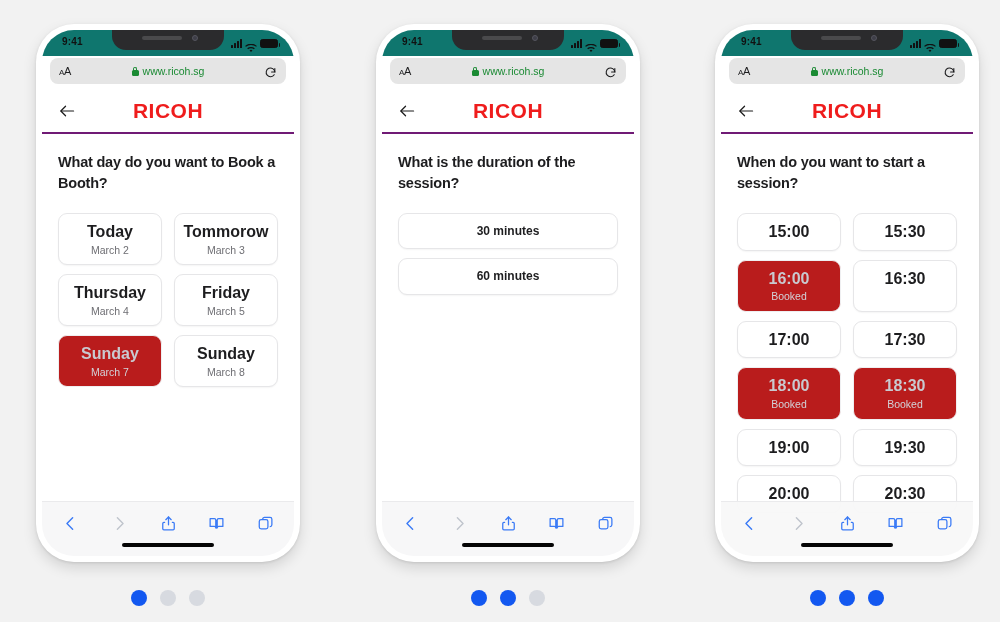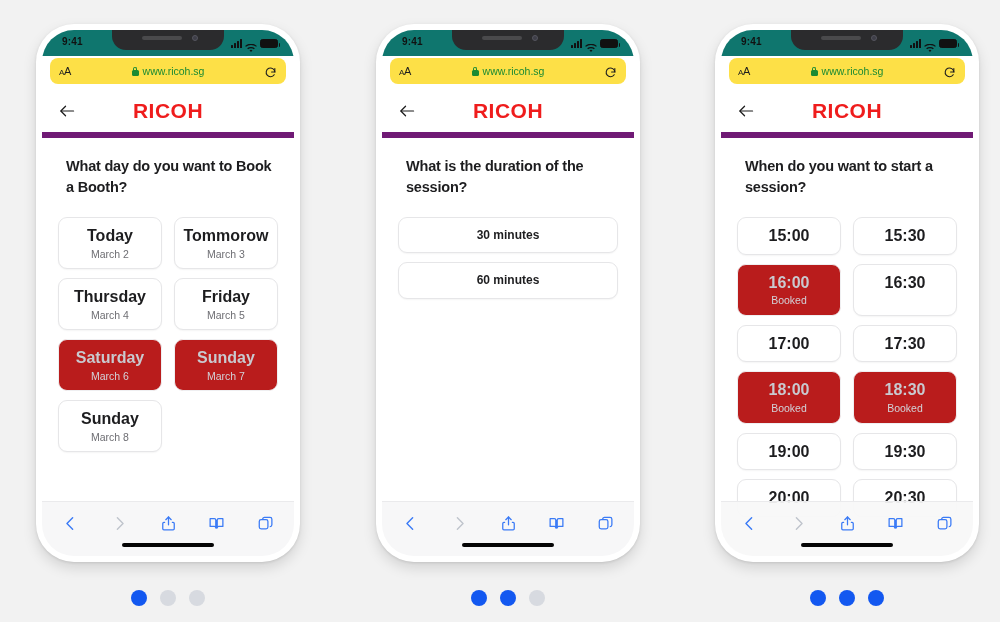--- a/index.html
+++ b/index.html
@@ -153,21 +153,21 @@
     background: #111;
   }
 
   
   .urlbar-wrap {
     padding: 2px 8px 6px 8px;
     background: #ffffff;
   }
   .urlbar {
     height: 26px;
-    background: #fde047;
+    background: #e5e5e5;
     border-radius: 8px;
     display: flex;
     align-items: center;
     padding: 0 9px;
     position: relative;
   }
   .aa {
     font-size: 11px;
     color: #1c1c1e;
     letter-spacing: -0.3px;
@@ -219,21 +219,21 @@
     color: #1c1c1e;
   }
 
   
   .app-header {
     height: 42px;
     background: #fff;
     display: flex;
     align-items: center;
     position: relative;
-    border-bottom: 6px solid #701a75;
+    border-bottom: 2px solid #701a75;
   }
   .back-arrow {
     position: absolute;
     left: 16px;
     top: 50%;
     transform: translateY(-50%);
     width: 18px;
     height: 16px;
     color: #1a1a1a;
   }
@@ -252,21 +252,21 @@
     position: relative;
     height: 100%;
     box-sizing: border-box;
   }
   .question {
     font-size: 14.5px;
     font-weight: bold;
     color: #1d1d1f;
     line-height: 1.42;
     letter-spacing: -0.2px;
-    margin: 0 0 20px 8px;
+    margin: 0 0 20px 0;
   }
 
   .grid {
     display: grid;
     grid-template-columns: 1fr 1fr;
     gap: 9px 12px;
   }
   .stack {
     display: flex;
     flex-direction: column;
@@ -427,24 +427,20 @@
                 <div class="t1">Tommorow</div>
                 <div class="t2">March 3</div>
               </div>
               <div class="opt slot">
                 <div class="t1">Thursday</div>
                 <div class="t2">March 4</div>
               </div>
               <div class="opt slot">
                 <div class="t1">Friday</div>
                 <div class="t2">March 5</div>
-              </div>
-              <div class="opt slot disabled">
-                <div class="t1">Saturday</div>
-                <div class="t2">March 6</div>
               </div>
               <div class="opt slot disabled">
                 <div class="t1">Sunday</div>
                 <div class="t2">March 7</div>
               </div>
               <div class="opt slot">
                 <div class="t1">Sunday</div>
                 <div class="t2">March 8</div>
               </div>
             </div>

